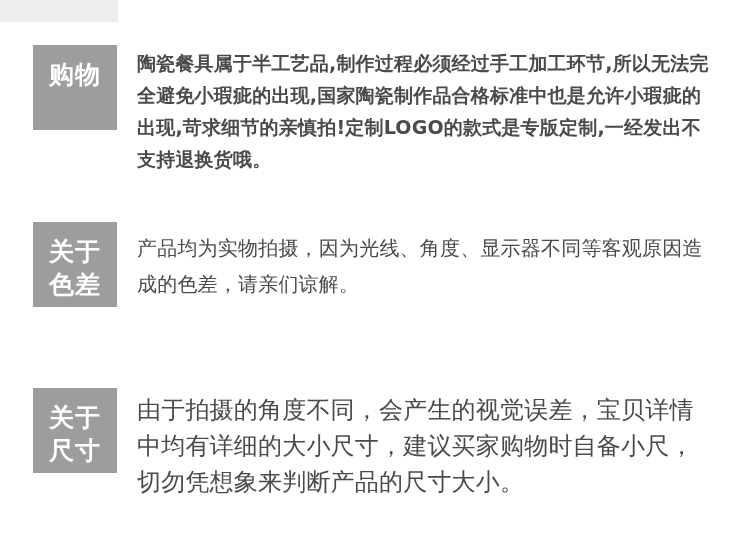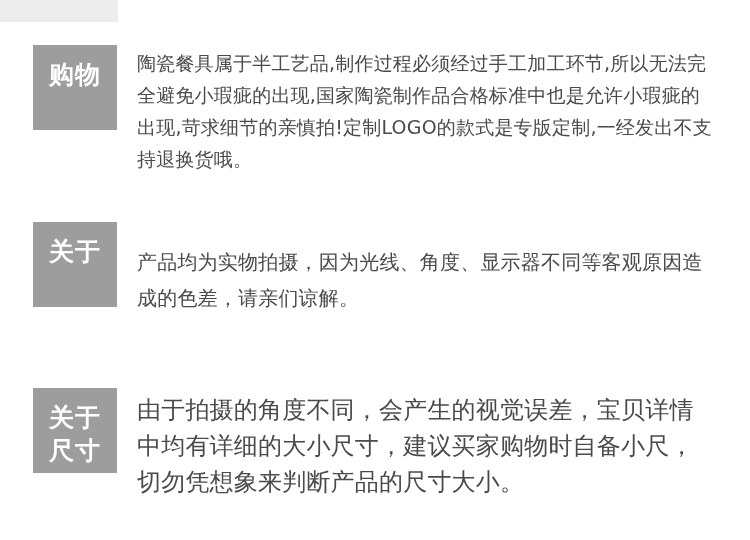--- a/index.html
+++ b/index.html
@@ -80,21 +80,21 @@
     left: 33px;
     width: 700px;
   }
   #section-color-difference .badge {
     height: 85px;
   }
   #section-color-difference .body-text {
     width: 580px;
     font-size: 20px;
     line-height: 36px;
-    margin-top: 22px;
+    margin-top: 8px;
   }
 
   
   #section-size {
     top: 388px;
     left: 33px;
     width: 700px;
   }
   #section-size .badge {
     height: 85px;
@@ -110,26 +110,27 @@
 <body>
 
 <div class="page">
 
   <div class="corner-block" style="background: rgb(237, 237, 237);"></div>
 
   <div class="section" id="section-shopping-notice">
     <div class="badge" style="background: rgb(157, 157, 157); color: rgb(255, 255, 255);">
       <span>购物</span>
     </div>
-    <div class="body-text" style="color: rgb(74, 74, 74);">陶瓷餐具属于半工艺品,制作过程必须经过手工加工环节,所以无法完全避免小瑕疵的出现,国家陶瓷制作品合格标准中也是允许小瑕疵的出现,苛求细节的亲慎拍!定制LOGO的款式是专版定制,一经发出不支持退换货哦。</div>
+    <div class="body-text" style="color: rgb(74, 74, 74); font-weight: bold;">陶瓷餐具属于半工艺品,制作过程必须经过手工加工环节,所以无法完全避免小瑕疵的出现,国家陶瓷制作品合格标准中也是允许小瑕疵的出现,苛求细节的亲慎拍!定制LOGO的款式是专版定制,一经发出不支持退换货哦。</div>
   </div>
 
   <div class="section" id="section-color-difference">
     <div class="badge" style="background: rgb(157, 157, 157); color: rgb(255, 255, 255);">
       <span>关于</span>
+      <span>色差</span>
     </div>
     <div class="body-text" style="color: rgb(74, 74, 74);">产品均为实物拍摄，因为光线、角度、显示器不同等客观原因造成的色差，请亲们谅解。</div>
   </div>
 
   <div class="section" id="section-size">
     <div class="badge" style="background: rgb(157, 157, 157); color: rgb(255, 255, 255);">
       <span>关于</span>
       <span>尺寸</span>
     </div>
     <div class="body-text" style="color: rgb(74, 74, 74);">由于拍摄的角度不同，会产生的视觉误差，宝贝详情中均有详细的大小尺寸，建议买家购物时自备小尺，切勿凭想象来判断产品的尺寸大小。</div>

